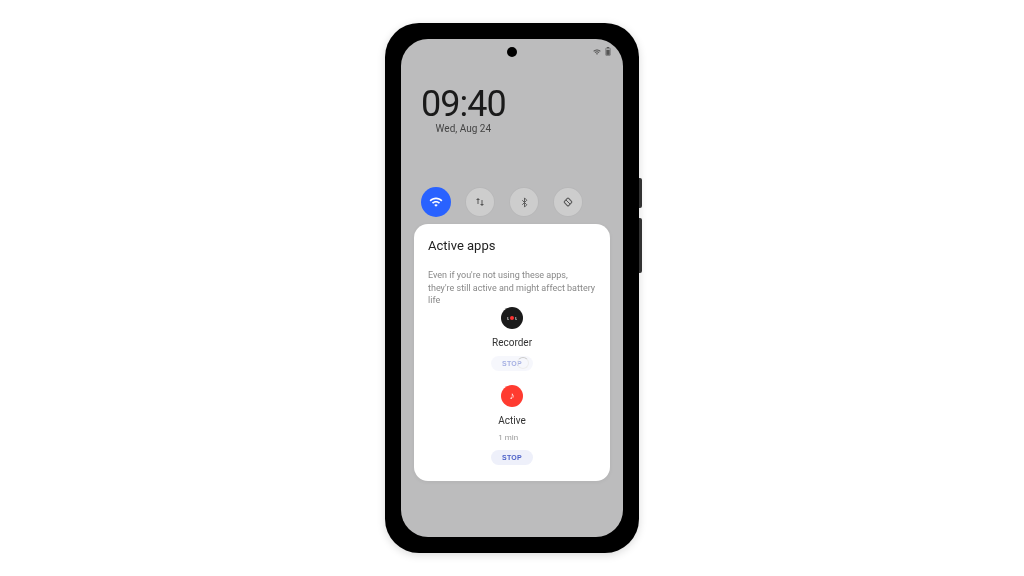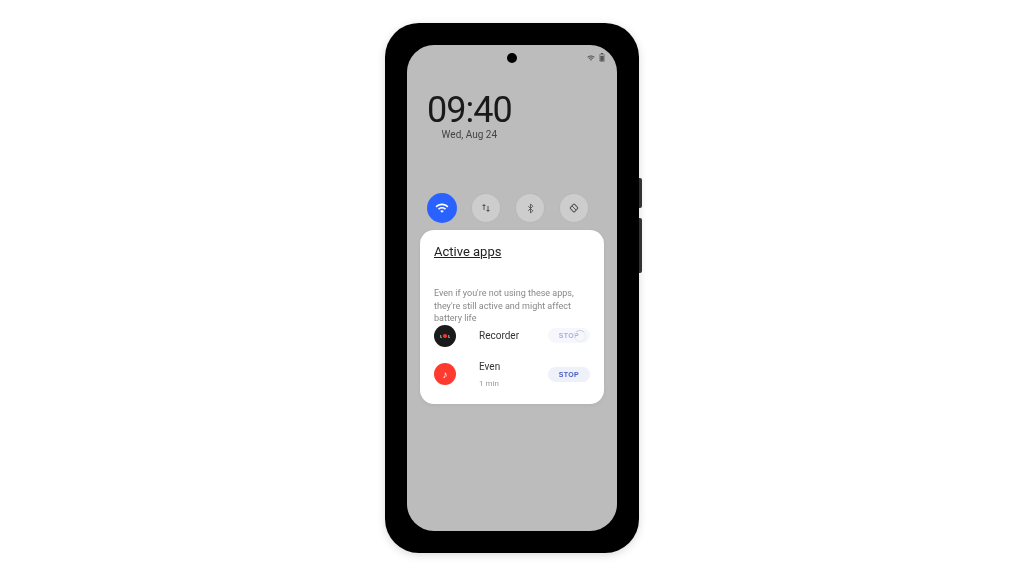--- a/index.html
+++ b/index.html
@@ -10,21 +10,21 @@
       font-family: -apple-system, BlinkMacSystemFont, "Segoe UI", Roboto, Arial, sans-serif;
       display: flex;
       align-items: center;
       justify-content: center;
     }
     .phone {
       width: 254px;
       height: 530px;
       background: #000;
       border-radius: 34px;
-      padding: 22px;
+      padding: 16px;
       position: relative;
       box-shadow: 0 2px 8px rgba(0,0,0,0.15);
     }
     .phone-button-top {
       position: absolute;
       right: -3px;
       top: 155px;
       width: 3px;
       height: 30px;
       background: #333;
@@ -115,33 +115,33 @@
       right: 13px;
       background: #fff;
       border-radius: 14px;
       padding: 14px 14px 16px 14px;
       box-shadow: 0 1px 4px rgba(0,0,0,0.06);
     }
     .card-title {
       font-size: 13px;
       color: #222;
       font-weight: 400;
-      margin-bottom: 28px;
-      text-decoration: underline;
+      margin-bottom: 16px;
     }
     .card-desc {
       font-size: 9px;
       color: #888;
       line-height: 1.4;
     }
     .app-row {
       display: flex;
       align-items: center;
-      gap: 23px;
+      gap: 8px;
       margin-bottom: 14px;
+      flex-direction: column;
     }
     .app-row:last-child { margin-bottom: 0; }
     .app-icon {
       width: 22px;
       height: 22px;
       border-radius: 50%;
       display: flex;
       align-items: center;
       justify-content: center;
       flex-shrink: 0;
@@ -254,21 +254,21 @@
           <span>STOP</span>
           <span class="spinner"></span>
         </button>
       </div>
 
       <div class="app-row">
         <div class="app-icon music">
           <span class="music-glyph">♪</span>
         </div>
         <div class="app-info">
-          <div class="app-name">Even</div>
+          <div class="app-name">Active</div>
           <div class="app-sub">1 min</div>
         </div>
         <button class="stop-btn">
           <span>STOP</span>
         </button>
       </div>
     </div>
 
   </div>
 </div>

